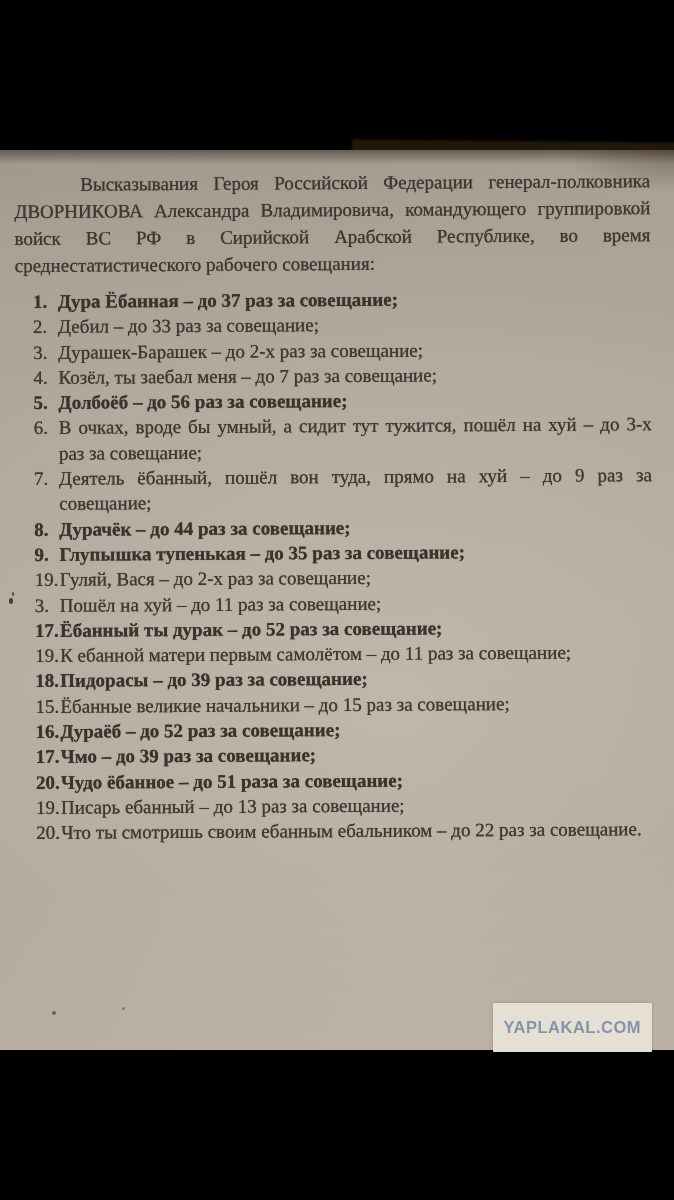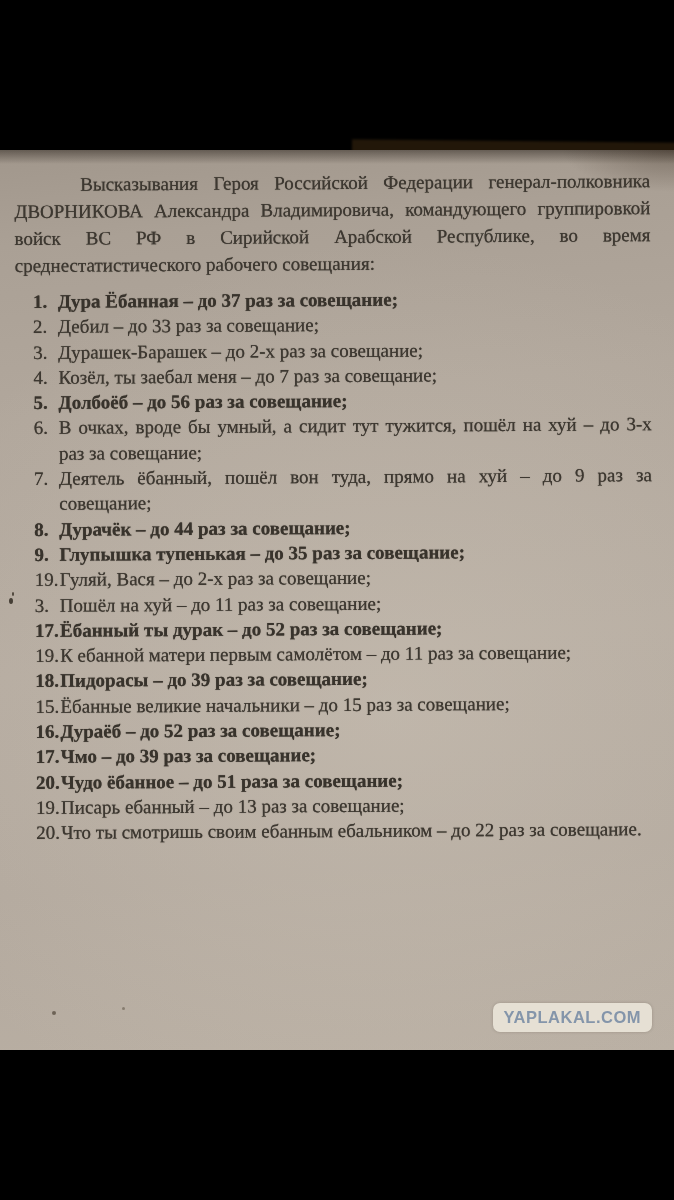--- a/index.html
+++ b/index.html
@@ -79,24 +79,24 @@
   }
   .speck-c {
     position: absolute; left: 122px; top: 857px;
     width: 3px; height: 3px; border-radius: 50%;
     background: rgba(100,90,76,0.6);
   }
   .watermark {
     position: absolute;
     right: 22px; top: 1003px;
     height: 29px;
-    padding: 0 11px;
+    padding: 10px 11px;
     display: flex; align-items: center;
     background: #e6e0d4;
-    border-radius: 7px;
+    border-radius: 1px;
     box-shadow: 0 0 3px rgba(60,50,40,0.25);
   }
   .watermark span {
     font-family: "Liberation Sans", "DejaVu Sans", sans-serif;
     font-weight: 700;
     font-size: 16.5px;
     letter-spacing: 0.5px;
     color: #8495aa;
   }
 </style>

